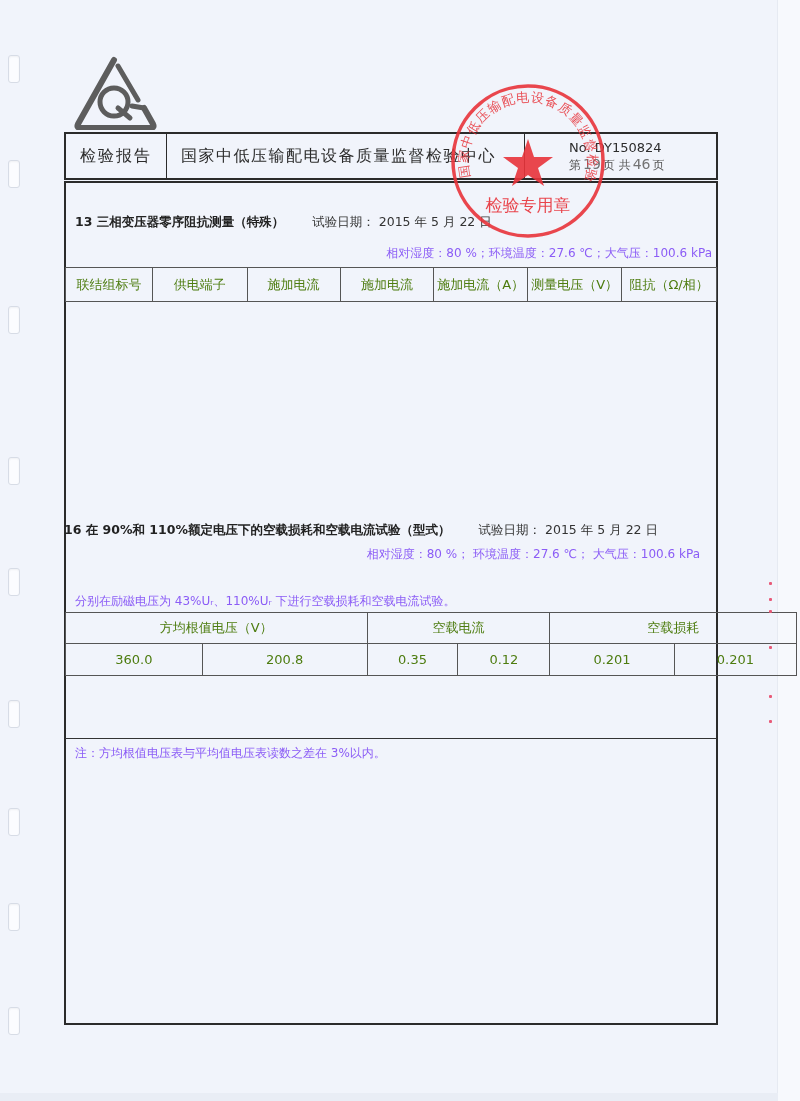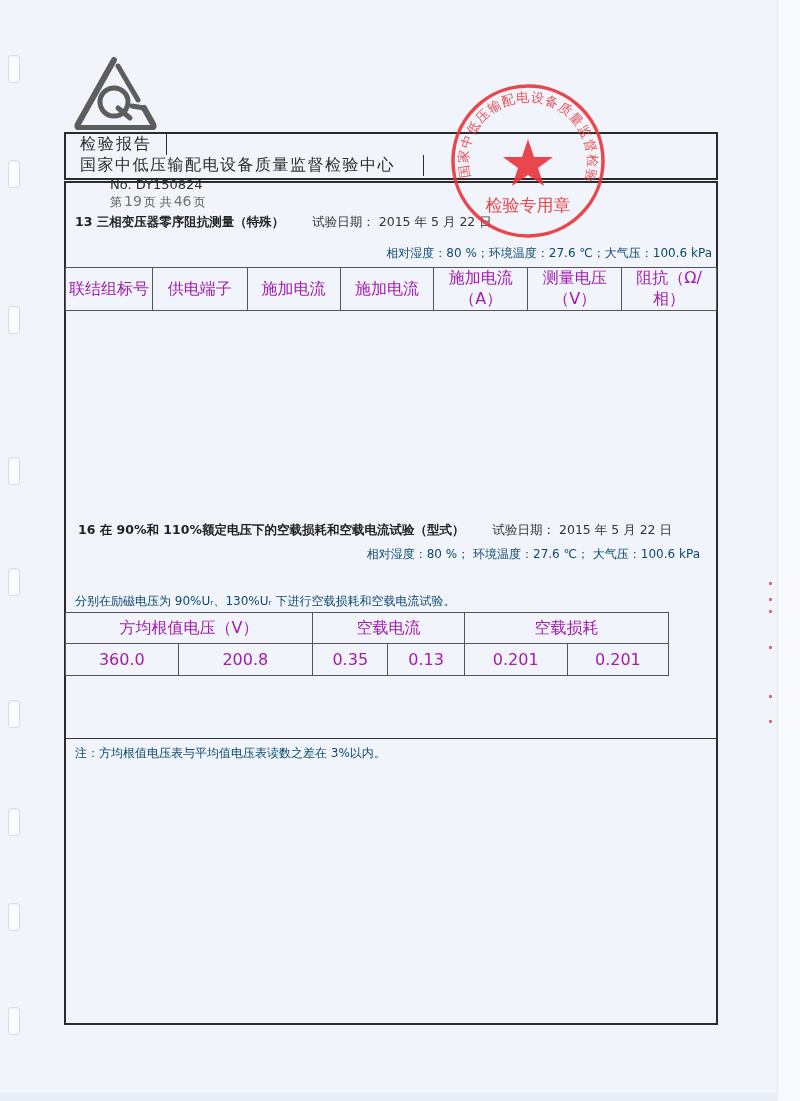--- a/index.html
+++ b/index.html
@@ -7,32 +7,32 @@
     width:800px; height:1101px; position:relative; overflow:hidden;
     background:#f1f4fb;
     font-family:"DejaVu Sans","Liberation Sans",sans-serif;
     color:#2c2c2c;
   }
   .page-edge { position:absolute; right:0; top:0; width:22px; height:1101px; background:#f7f9fd; border-left:1px solid #e6eaf2; }
   .bottom-edge { position:absolute; left:0; bottom:0; width:778px; height:8px; background:#e9edf5; }
   .hole { position:absolute; left:8px; width:10px; height:26px; background:#fbfcff; border:1px solid #d7dce6; border-radius:3px; box-shadow:inset 0 1px 2px rgba(0,0,0,0.05); }
   .logo { position:absolute; left:74px; top:56px; width:84px; height:74px; }
   .box { position:absolute; border:2px solid #2b2b2b; box-sizing:border-box; }
-  .hdr { left:64px; top:132px; width:654px; height:48px; display:flex;flex-direction:column; }
+  .hdr { left:64px; top:132px; width:654px; height:48px; display:flex; }
   .hdr .c1 { width:100px; border-right:1.5px solid #2b2b2b; display:flex; align-items:center; justify-content:center; font-size:16px; letter-spacing:2px; }
   .hdr .c2 { width:358px; border-right:1.5px solid #2b2b2b; display:flex; align-items:center; padding-left:14px; box-sizing:border-box; font-size:16px; letter-spacing:1.5px; }
   .hdr .c3 { flex:1; display:flex; flex-direction:column; justify-content:center; padding-left:44px; font-size:13px; line-height:17px; }
   .hdr .c3 .page { font-size:12px; color:#555; }
   .hdr .c3 .page b { font-weight:normal; font-size:14px; color:#737373; margin:0 2px; }
   .main { left:64px; top:181px; width:654px; height:844px; }
   .t { position:absolute; white-space:nowrap; }
   .title { font-size:12.5px; font-weight:bold; color:#222; }
   .title .date { font-weight:normal; color:#333; margin-left:28px; }
-  .cond { font-size:12px; color:#0c4a6e; }
-  table.grid { position:absolute; border-collapse:collapse; font-size:16px; color:#a21caf; }
+  .cond { font-size:12px; color:#8b5cf6; }
+  table.grid { position:absolute; border-collapse:collapse; font-size:13px; color:#4d7c0f; }
   table.grid td { border:1px solid #555; text-align:center; padding:0; }
   .seal { position:absolute; left:448px; top:81px; width:160px; height:160px; pointer-events:none; }
   .red-marks { position:absolute; left:769px; top:580px; width:4px; height:150px; }
   .red-marks i { position:absolute; left:0; width:3px; height:3px; background:#e85a78; border-radius:1px; }
 </style>
 </head>
 <body>
 
 <div class="page-edge"></div>
 <div class="bottom-edge"></div>
@@ -89,46 +89,46 @@
     <td>供电端子</td>
     <td>施加电流</td>
     <td>施加电流</td>
     <td>施加电流（A）</td>
     <td>测量电压（V）</td>
     <td>阻抗（Ω/相）</td>
   </tr>
 </tbody>
   </table>
 
-<div class="t title" style="left:78px; top:522px;">
+<div class="t title" style="left:64px; top:522px;">
   <span>16 在 90%和 110%额定电压下的空载损耗和空载电流试验（型式）</span><span class="date">试验日期：  2015  年  5  月  22  日</span>
 </div>
 <div class="t cond" style="right:100px; top:546px;">相对湿度：80 %；  环境温度：27.6 ℃；  大气压：100.6 kPa</div>
-<div class="t cond" style="left:75px; top:593px;">分别在励磁电压为 90%Uᵣ、130%Uᵣ 下进行空载损耗和空载电流试验。</div>
+<div class="t cond" style="left:75px; top:593px;">分别在励磁电压为 43%Uᵣ、110%Uᵣ 下进行空载损耗和空载电流试验。</div>
 
-<table class="grid" style="left:65px; top:612px; width:604px;">
+<table class="grid" style="left:65px; top:612px; width:732px;">
   <colgroup>
     <col style="width:122px">
       <col style="width:147px">
       <col style="width:81px">
       <col style="width:82px">
       <col style="width:111px">
       <col style="width:109px">
   </colgroup>
   <tbody>
       <tr style="height:31px">
     <td colspan="2">方均根值电压（V）</td>
     <td colspan="2">空载电流</td>
     <td colspan="2">空载损耗</td>
   </tr>
   <tr style="height:32px">
     <td>360.0</td>
     <td>200.8</td>
     <td>0.35</td>
-    <td>0.13</td>
+    <td>0.12</td>
     <td>0.201</td>
     <td>0.201</td>
   </tr>
 </tbody>
   </table>
 <div style="position:absolute; left:65px; top:738px; width:652px; border-top:1.5px solid #333;"></div>
 <div class="t cond" style="left:75px; top:745px;">注：方均根值电压表与平均值电压表读数之差在 3%以内。</div>
 
 <svg class="seal" viewBox="0 0 160 160">
   <defs>

